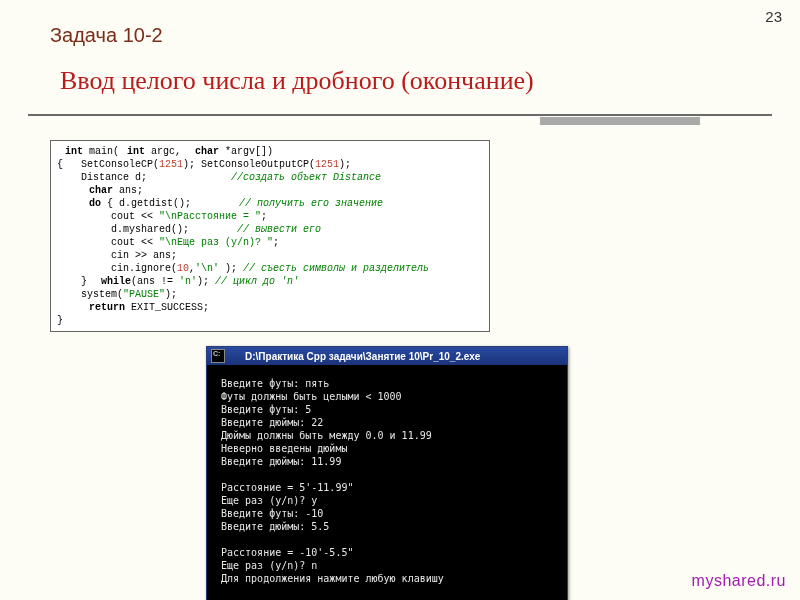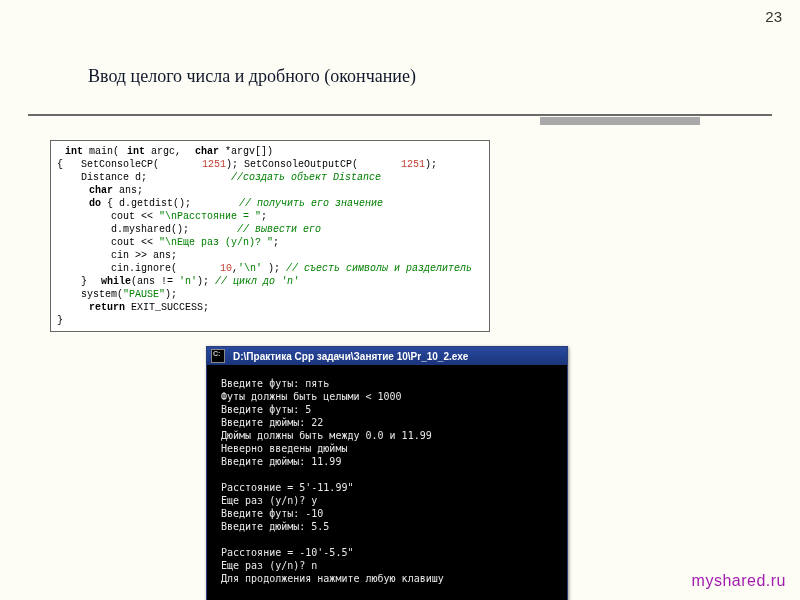--- a/index.html
+++ b/index.html
@@ -29,24 +29,23 @@
     top: 24px;
     left: 50px;
     font-size: 20px;
     color: #7a2d19;
   }
   .heading {
     position: absolute;
     top: 66px;
     left: 60px;
     right: 40px;
-    font-size: 18px;
-    color: #0f172a;
+    font-size: 26px;
+    color: #b91c1c;
     font-family: "Times New Roman", Georgia, serif;
-    margin-left: 28px;
   }
   .hr-line {
     position: absolute;
     top: 114px;
     left: 28px;
     width: 744px;
     height: 2px;
     background: #6a6a6a;
   }
   .hr-bar {
@@ -69,21 +68,21 @@
   }
   .code-box pre {
     margin: 0;
     font-family: "Courier New", monospace;
     font-size: 10px;
     line-height: 13px;
     color: #000;
     white-space: pre;
   }
   .code-box b { font-weight: bold; margin-left: 8px; }
-  .tok-num { color: #c04030; margin-left: 43px; }
+  .tok-num { color: #c04030; }
   .tok-str { color: #008000; }
   .tok-cmnt { color: #008000; font-style: italic; }
 
   .console {
     position: absolute;
     top: 346px;
     left: 206px;
     width: 360px;
     border: 1px solid #2a3e7a;
     box-shadow: 1px 1px 3px rgba(0,0,0,0.4);
@@ -91,21 +90,21 @@
   .console-title {
     display: flex;
     align-items: center;
     height: 18px;
     padding: 0 4px;
     background: linear-gradient(#2a4aa0, #1a347a);
     color: #fff;
     font-size: 10px;
     font-weight: bold;
     font-family: "Tahoma", sans-serif;
-    gap: 8px;
+    gap: 20px;
   }
   .console-title .sysicon {
     width: 12px;
     height: 12px;
     background: #000;
     border: 1px solid #888;
     display: inline-block;
     position: relative;
   }
   .console-title .sysicon::after {
@@ -136,20 +135,21 @@
     color: #a21caf;
     font-family: Arial, sans-serif;
     letter-spacing: 0.5px;
   }
 </style>
 </head>
 <body>
 
 <div class="slide">
   <div class="page-num">23</div>
+  <div class="task-label">Задача 10-2</div>
   <div class="heading">Ввод целого числа и дробного (окончание)</div>
 
   <div class="hr-line"></div>
   <div class="hr-bar"></div>
 
   <div class="code-box">
     <pre><b>int</b><span> main(</span><b>int</b><span> argc, </span><b>char</b><span> *argv[])</span>
 <span>{   SetConsoleCP(</span><span class="tok-num">1251</span><span>); SetConsoleOutputCP(</span><span class="tok-num">1251</span><span>);</span>
 <span>    Distance d;              </span><span class="tok-cmnt">//создать объект Distance</span>
 <span>    </span><b>char</b><span> ans;</span>

